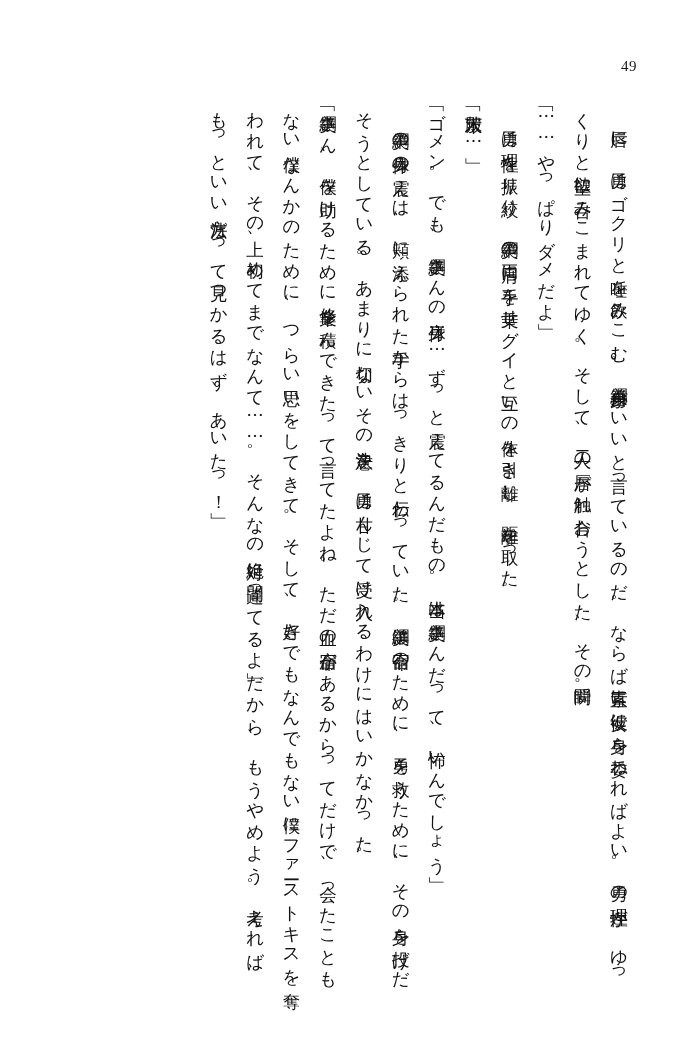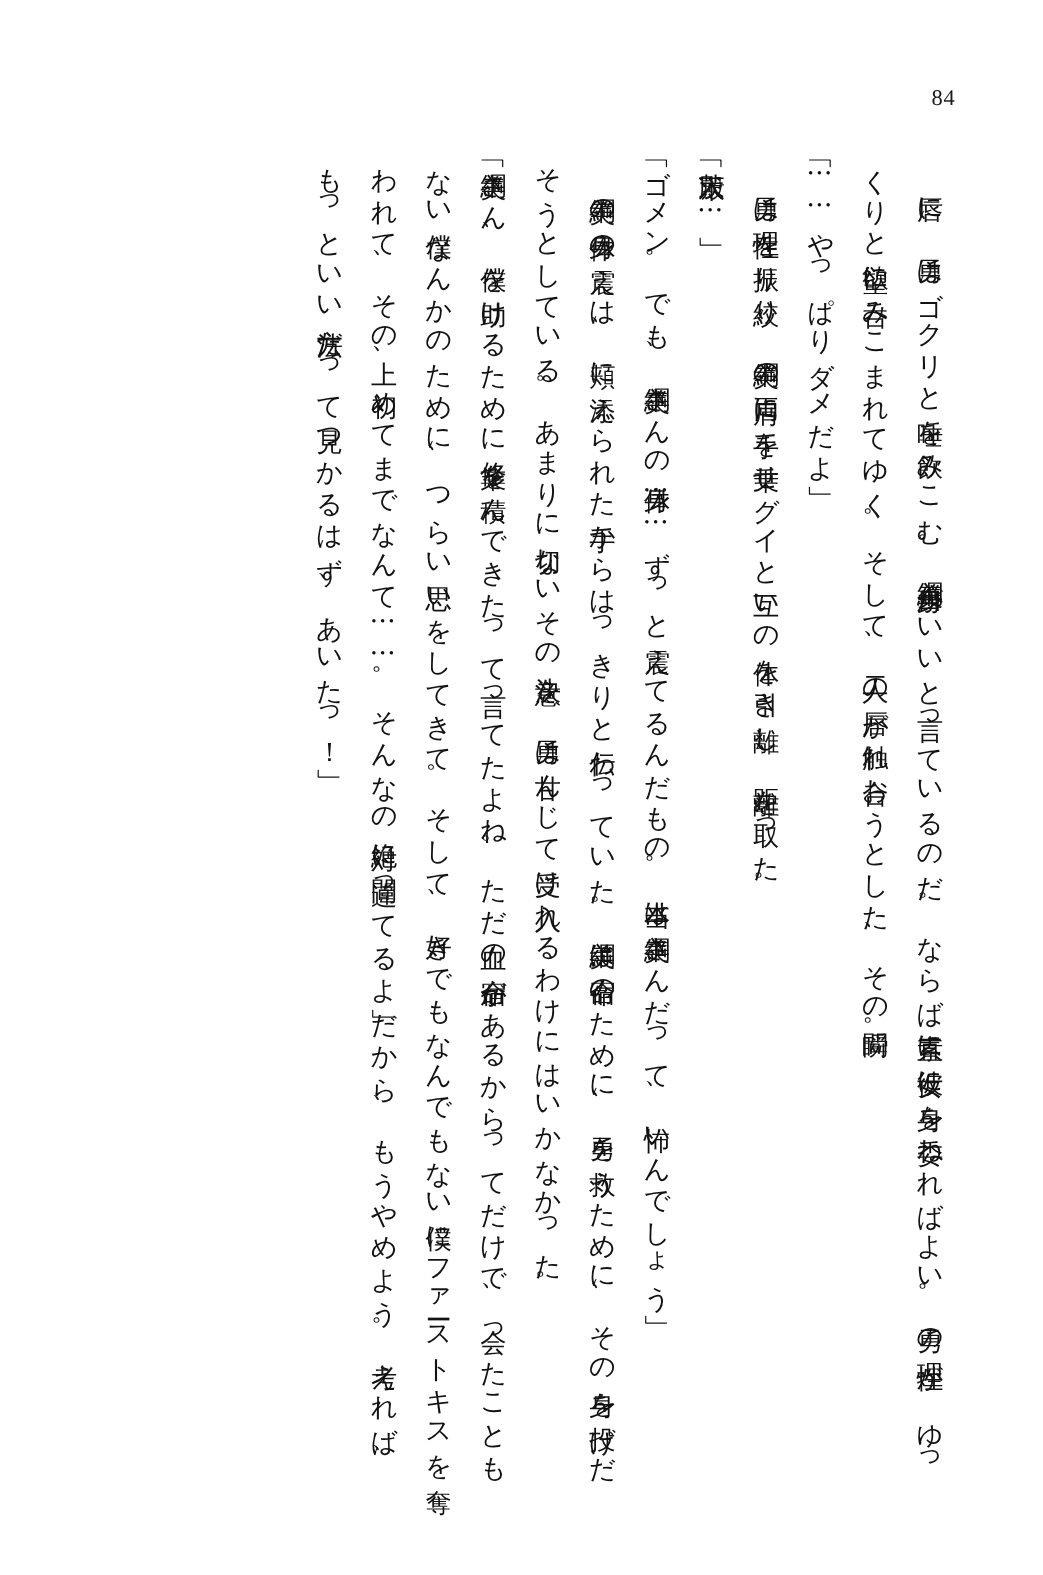--- a/index.html
+++ b/index.html
@@ -53,21 +53,21 @@
   }
   #text-block p.noindent {
     text-indent: 0;
   }
 </style>
 </head>
 <body>
 
 <div id="page">
 
-  <div id="page-number">84</div>
+  <div id="page-number">49</div>
 
   <div id="text-block">
     <p class="indent">唇に、勇はゴクリと唾を飲みこむ。美綱自身がいいと言っているのだ。ならば素直に彼女に身を委ねればよい。勇の理性が、ゆっくりと欲望に呑みこまれてゆく。そして、二人の唇が触れ合おうとした、その瞬間。</p>
     <p class="noindent">「……やっぱりダメだよ」</p>
     <p class="indent">勇は理性を振り絞り、美綱の両肩に手を乗せグイと互いの体を引き離し、距離を取った。</p>
     <p class="noindent">「茨木殿……」</p>
     <p class="noindent">「ゴメン。でも、美綱さんの身体……ずっと震えてるんだもの。本当は美綱さんだって、怖いんでしょう」</p>
     <p class="indent">美綱の身体の震えは、頬に添えられた手からはっきりと伝わっていた。美綱は宿命のために、勇を救うために、その身を投げだそうとしている。あまりに切ないその決意を、勇は甘んじて受け入れるわけにはいかなかった。</p>
     <p class="noindent">「美綱さん、僕を助けるために修業を積んできたって言ってたよね。ただ血の宿命があるからってだけで、会ったこともない僕なんかのために、つらい思いをしてきて。そして、好きでもなんでもない僕にファーストキスを奪われて、その上、初めてまでなんて……。そんなの絶対に間違ってるよ」だから、もうやめよう。考えれば、もっといい方法だって見つかるはず、あいたっ！」</p>
   </div>

